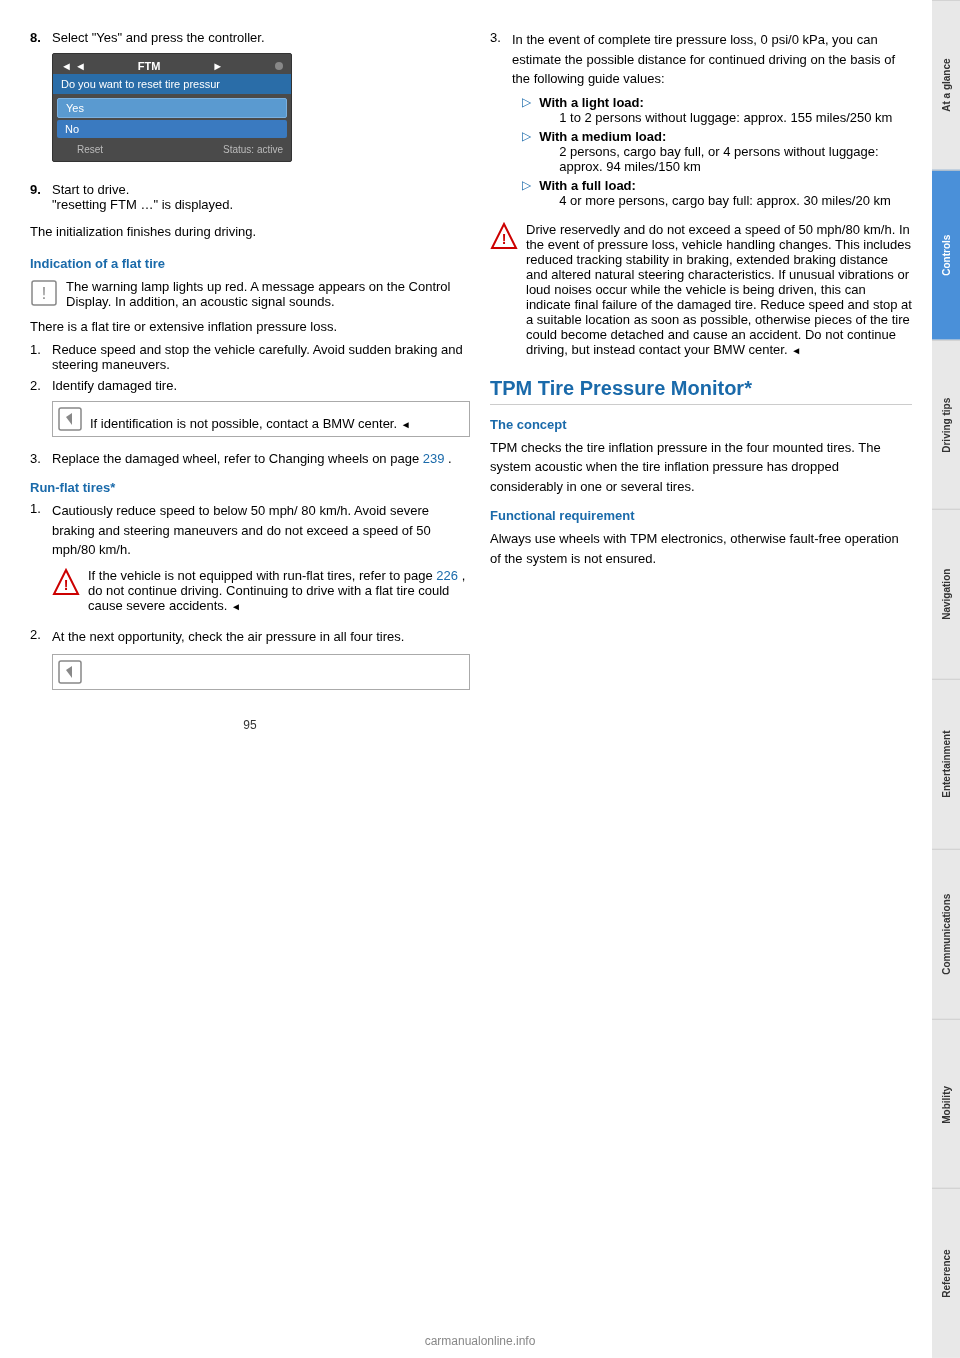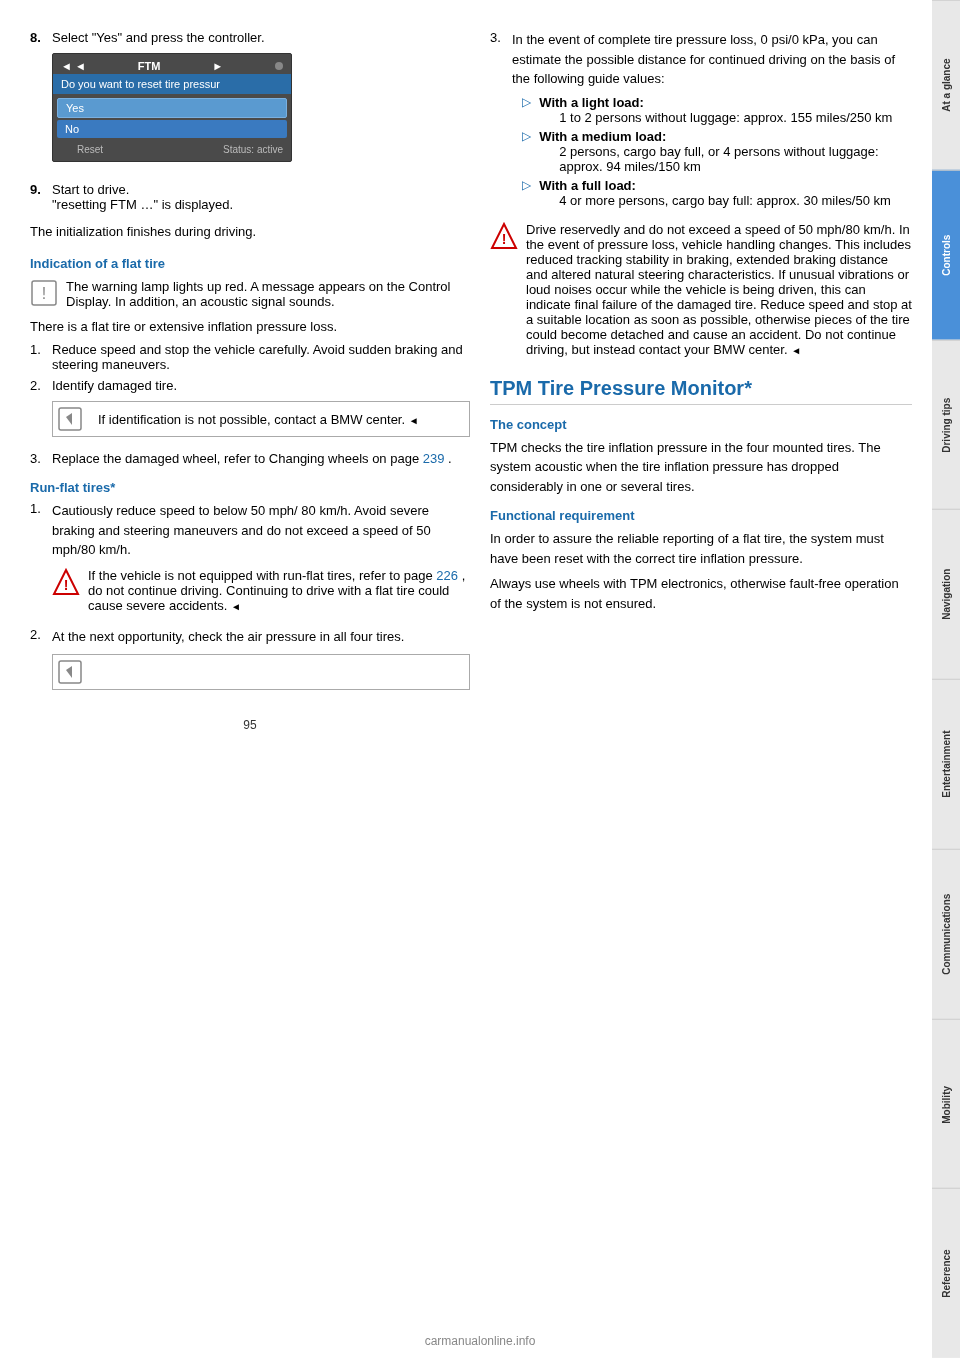--- a/index.html
+++ b/index.html
@@ -174,23 +174,23 @@
       flex-shrink: 0;
     }
 
     .warning-icon svg {
       width: 28px;
       height: 28px;
     }
 
     .info-box {
       display: flex;
-      gap: 16px;
+      gap: 8px;
       margin: 8px 0;
-      align-items: center;
+      align-items: flex-end;
       border: 1px solid #aaa;
       padding: 5px;
     }
 
     .info-icon {
       width: 24px;
       height: 24px;
       flex-shrink: 0;
     }
 
@@ -439,21 +439,21 @@
             <div class="bullet-content">
               <span class="bold-text">With a medium load:</span>
               <div class="indent">2 persons, cargo bay full, or 4 persons without luggage: approx. 94 miles/150 km</div>
             </div>
           </div>
 
           <div class="bullet-item">
             <span class="arrow-bullet">▷</span>
             <div class="bullet-content">
               <span class="bold-text">With a full load:</span>
-              <div class="indent">4 or more persons, cargo bay full: approx. 30 miles/50 km</div>
+              <div class="indent">4 or more persons, cargo bay full: approx. 30 miles/20 km</div>
             </div>
           </div>
         </div>
       </div>
 
       <div class="warning-box" style="margin-top: 10px;">
         <div class="warning-icon">
           <svg viewBox="0 0 28 28" xmlns="http://www.w3.org/2000/svg">
             <polygon points="14,2 26,26 2,26" fill="none" stroke="#c00" stroke-width="2"></polygon>
             <text x="14" y="22" text-anchor="middle" font-size="14" fill="#c00" font-weight="bold">!</text>
@@ -465,21 +465,20 @@
         </div>
       </div>
 
       <div style="margin-top: 20px;">
         <div class="tpm-heading">TPM Tire Pressure Monitor*</div>
 
         <div class="sub-heading">The concept</div>
         <p>TPM checks the tire inflation pressure in the four mounted tires. The system acoustic when the tire inflation pressure has dropped considerably in one or several tires.</p>
 
         <div class="sub-heading">Functional requirement</div>
-        <p>In order to assure the reliable reporting of a flat tire, the system must have been reset with the correct tire inflation pressure.</p>
         <p>Always use wheels with TPM electronics, otherwise fault-free operation of the system is not ensured.</p>
       </div>
     </div>
   </div>
 
   <div class="sidebar">
     <div class="sidebar-tab">At a glance</div>
     <div class="sidebar-tab active">Controls</div>
     <div class="sidebar-tab">Driving tips</div>
     <div class="sidebar-tab">Navigation</div>

